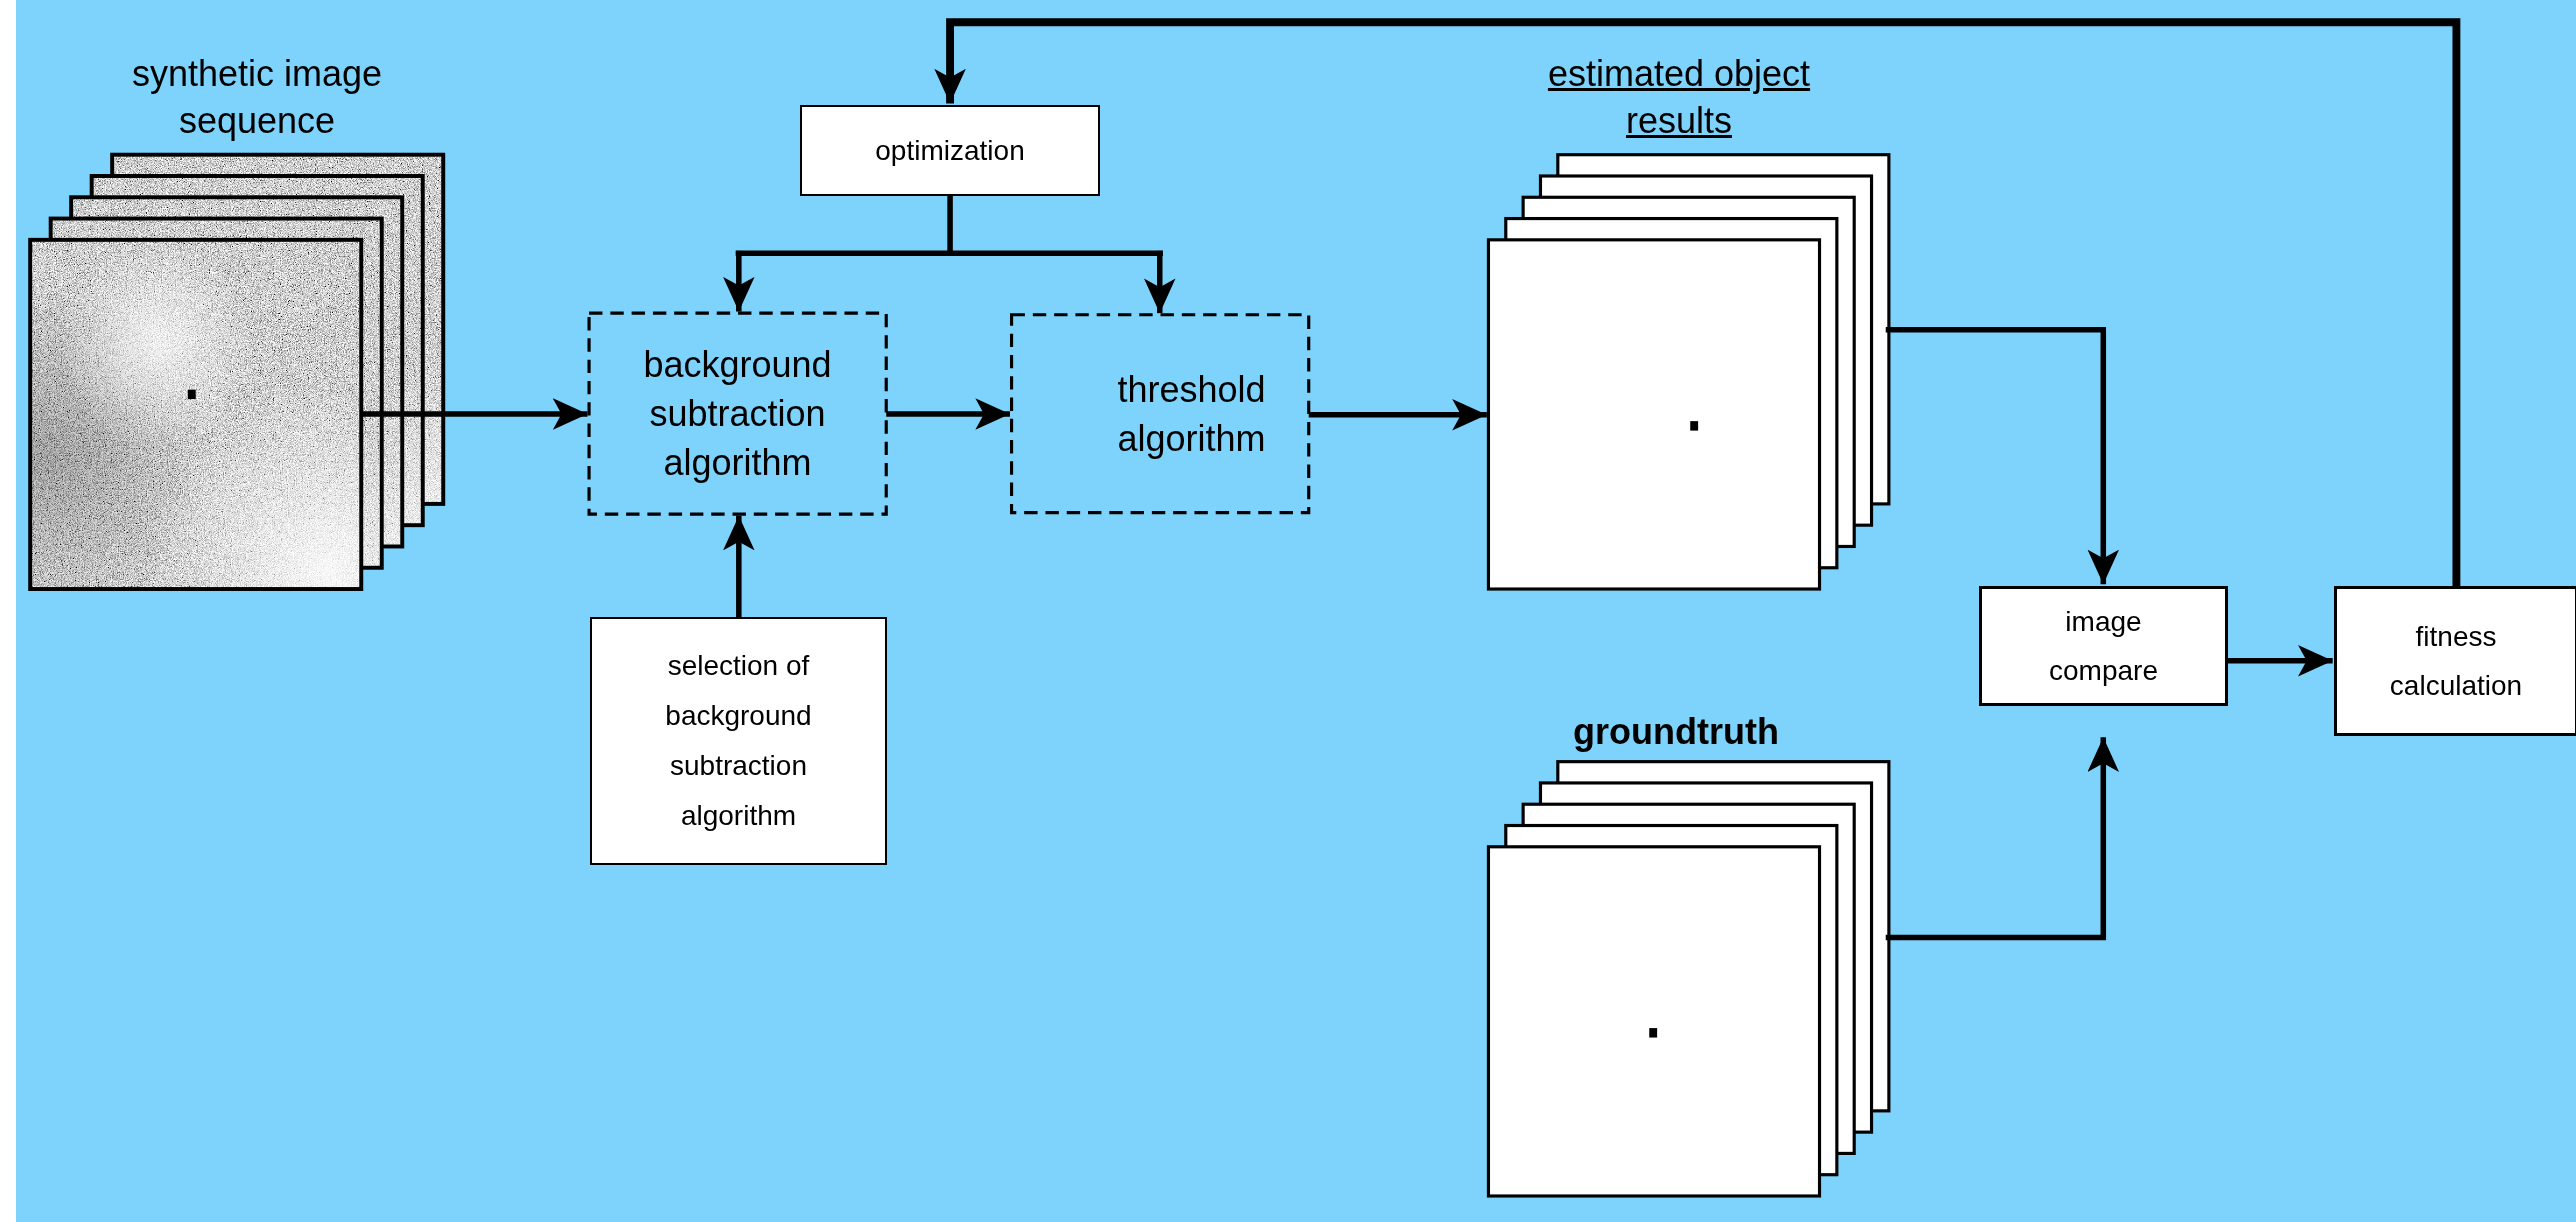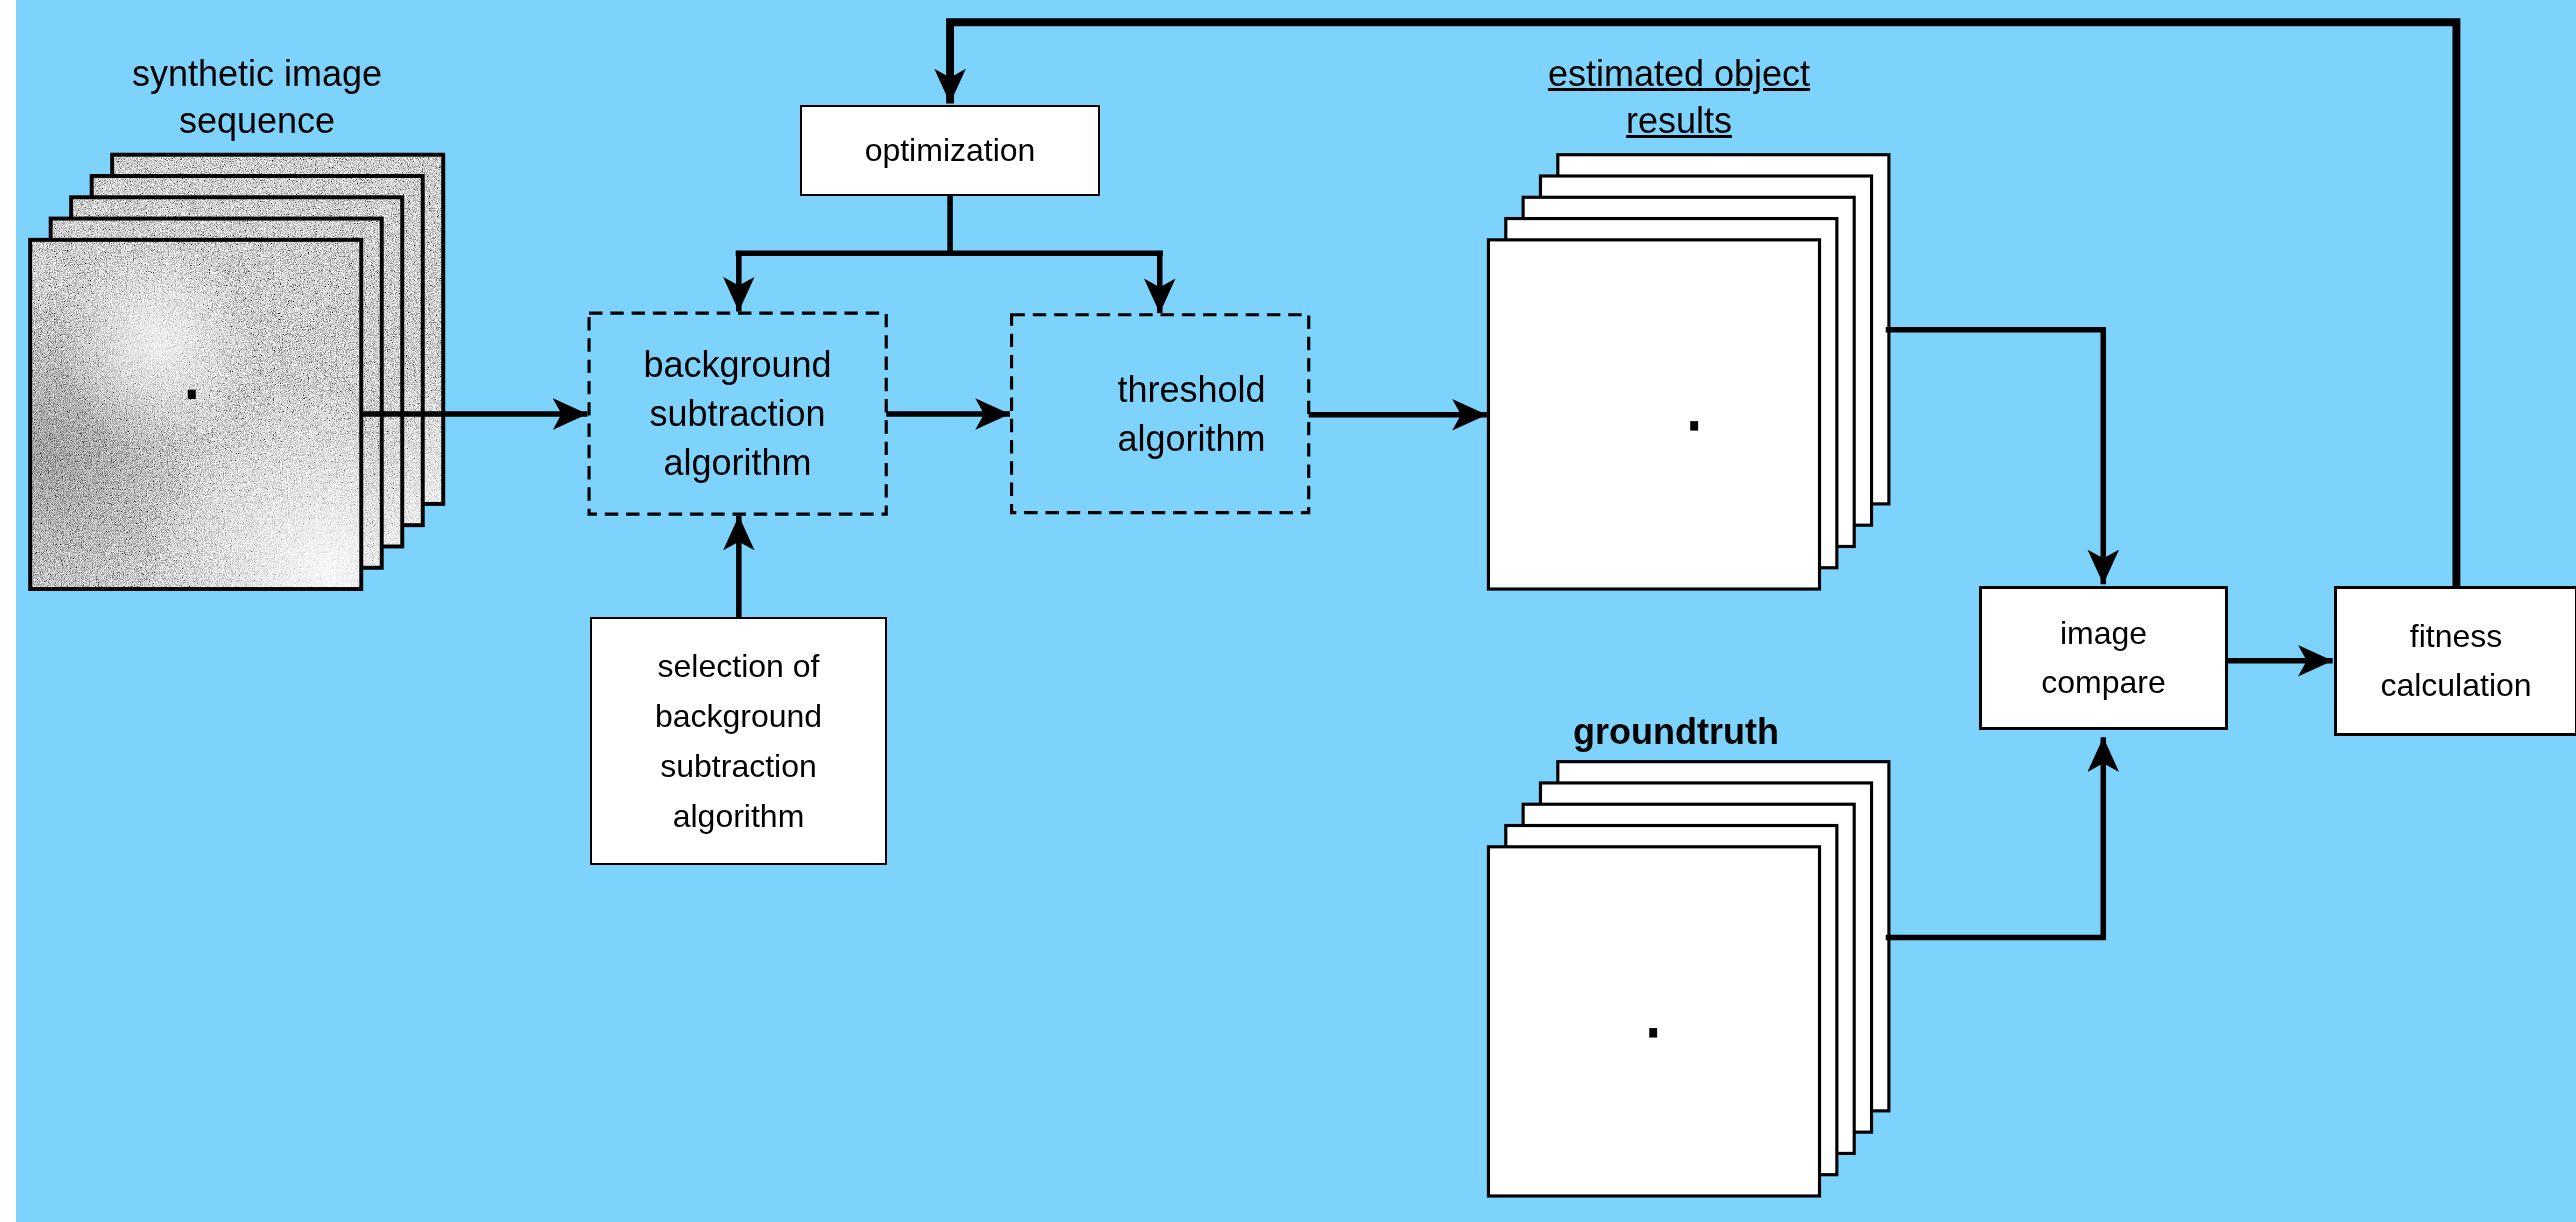--- a/index.html
+++ b/index.html
@@ -31,21 +31,21 @@
     line-height:49px;
   }
   .solidbox{
     position:absolute;
     background:#ffffff;
     border:2.4px solid #000;
     display:flex;
     flex-direction:column;
     align-items:center;
     justify-content:center;
-    font-size:32px;
+    font-size:28px;
     line-height:49px;
     box-sizing:border-box;
   }
   .bw4{border-width:3.2px;}
   .lh64{line-height:50px;}
 </style>
 </head>
 <body>
 
 <div id="canvas">
@@ -231,21 +231,21 @@
     <div>algorithm</div>
   </div>
 
   <div class="solidbox lh64" style="left:574px;top:617px;width:297px;height:248px;">
     <div>selection of</div>
     <div>background</div>
     <div>subtraction</div>
     <div>algorithm</div>
   </div>
 
-  <div class="solidbox bw4" style="left:1963px;top:586px;width:249px;height:144px;">
+  <div class="solidbox bw4" style="left:1963px;top:586px;width:249px;height:120px;">
     <div>image</div>
     <div>compare</div>
   </div>
 
   <div class="solidbox bw4" style="left:2318px;top:586px;width:244px;height:150px;">
     <div>fitness</div>
     <div>calculation</div>
   </div>
 
 </div>

